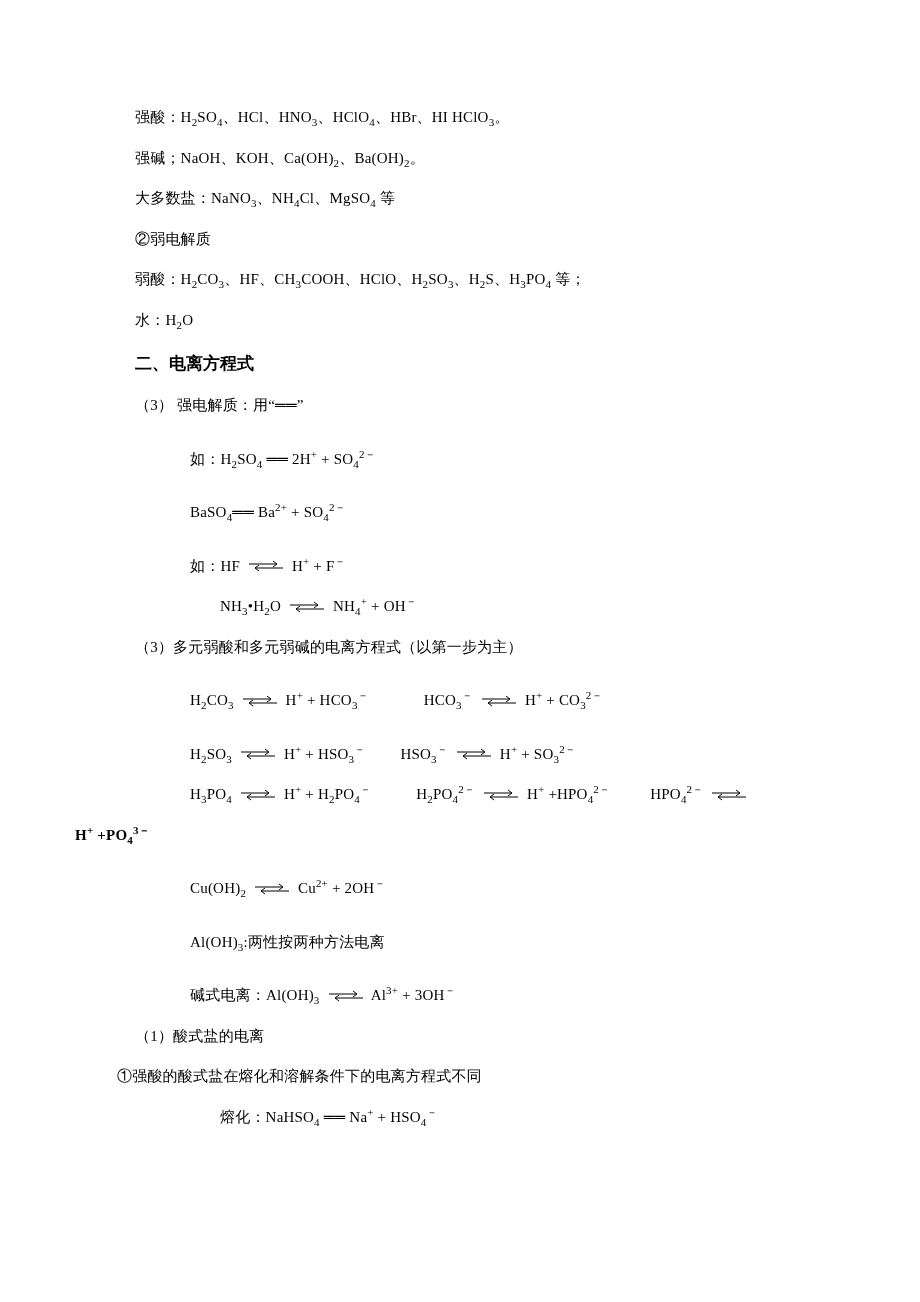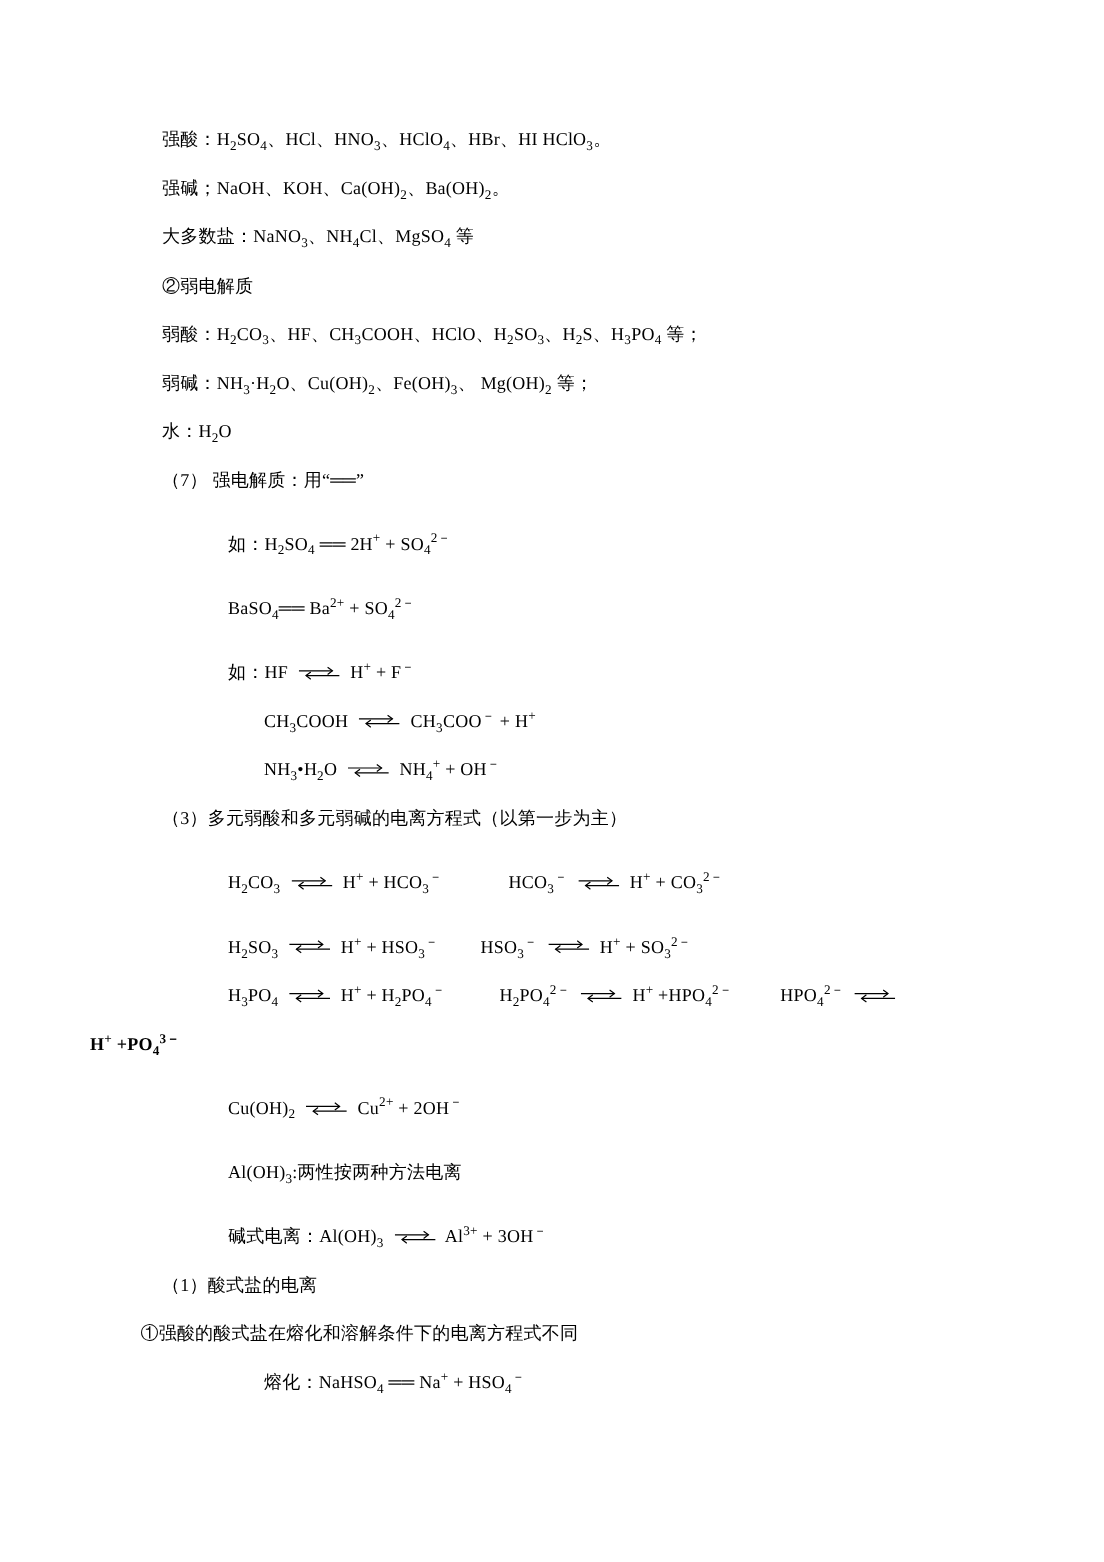--- a/index.html
+++ b/index.html
@@ -53,54 +53,46 @@
 </head>
 <body>
 
 <div class="page">
 
   <div class="p"><span>强酸：H<sub>2</sub>SO<sub>4</sub>、HCl、HNO<sub>3</sub>、HClO<sub>4</sub>、HBr、HI HClO<sub>3</sub>。</span></div>
   <div class="p"><span>强碱；NaOH、KOH、Ca(OH)<sub>2</sub>、Ba(OH)<sub>2</sub>。</span></div>
   <div class="p"><span>大多数盐：NaNO<sub>3</sub>、NH<sub>4</sub>Cl、MgSO<sub>4</sub> 等</span></div>
   <div class="p"><span>②弱电解质</span></div>
   <div class="p"><span>弱酸：H<sub>2</sub>CO<sub>3</sub>、HF、CH<sub>3</sub>COOH、HClO、H<sub>2</sub>SO<sub>3</sub>、H<sub>2</sub>S、H<sub>3</sub>PO<sub>4</sub> 等；</span></div>
-  <div class="p"><span>弱碱：NH<sub>3</sub>·H<sub>2</sub>O、Cu(OH)<sub>2</sub>、Fe(OH)<sub>3</sub>、  Mg(OH)<sub>2</sub> 等；</span></div>
   <div class="p"><span>水：H<sub>2</sub>O</span></div>
 
+  <div class="h2"><span>二、电离方程式</span></div>
 
   <div class="p">
-    <span>（7）  强电解质：用“</span><span>══</span><span>”</span>
+    <span>（3）  强电解质：用“</span><span>══</span><span>”</span>
   </div>
 
   <div class="p indent1">
     <span>如：H<sub>2</sub>SO<sub>4</sub> </span><span>══</span><span> 2H<sup>+</sup> + SO<sub>4</sub><sup>2</sup><sup>－</sup></span>
   </div>
 
   <div class="p indent1">
     <span>BaSO<sub>4</sub></span><span>══</span><span>  Ba<sup>2</sup><sup>+</sup> + SO<sub>4</sub><sup>2</sup><sup>－</sup></span>
   </div>
 
 
   <div class="p indent1">
     <span>如：HF  </span><span class="eqarrow"><svg viewBox="0 0 34 14">
           <line x1="0" y1="5" x2="28" y2="5" stroke="#000" stroke-width="1"></line>
           <polyline points="24,2 28,5 24,8" fill="none" stroke="#000" stroke-width="1"></polyline>
           <line x1="6" y1="9" x2="34" y2="9" stroke="#000" stroke-width="1"></line>
           <polyline points="10,6 6,9 10,12" fill="none" stroke="#000" stroke-width="1"></polyline>
         </svg></span><span>  H<sup>+</sup> + F<sup>－</sup></span>
   </div>
 
-  <div class="p indent2">
-    <span>CH<sub>3</sub>COOH  </span><span class="eqarrow"><svg viewBox="0 0 34 14">
-          <line x1="0" y1="5" x2="28" y2="5" stroke="#000" stroke-width="1"></line>
-          <polyline points="24,2 28,5 24,8" fill="none" stroke="#000" stroke-width="1"></polyline>
-          <line x1="6" y1="9" x2="34" y2="9" stroke="#000" stroke-width="1"></line>
-          <polyline points="10,6 6,9 10,12" fill="none" stroke="#000" stroke-width="1"></polyline>
-        </svg></span><span>  CH<sub>3</sub>COO<sup>－</sup> + H<sup>+</sup></span>
-  </div>
 
   <div class="p indent2">
     <span>NH<sub>3</sub>•H<sub>2</sub>O  </span><span class="eqarrow"><svg viewBox="0 0 34 14">
           <line x1="0" y1="5" x2="28" y2="5" stroke="#000" stroke-width="1"></line>
           <polyline points="24,2 28,5 24,8" fill="none" stroke="#000" stroke-width="1"></polyline>
           <line x1="6" y1="9" x2="34" y2="9" stroke="#000" stroke-width="1"></line>
           <polyline points="10,6 6,9 10,12" fill="none" stroke="#000" stroke-width="1"></polyline>
         </svg></span><span>  NH<sub>4</sub><sup>+</sup> + OH<sup>－</sup></span>
   </div>
 

